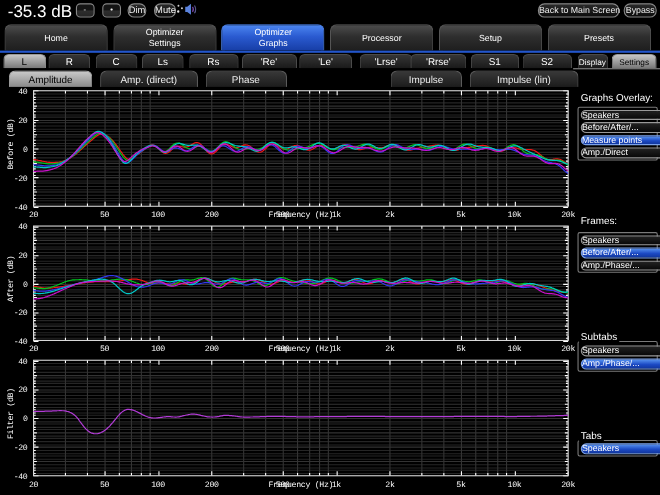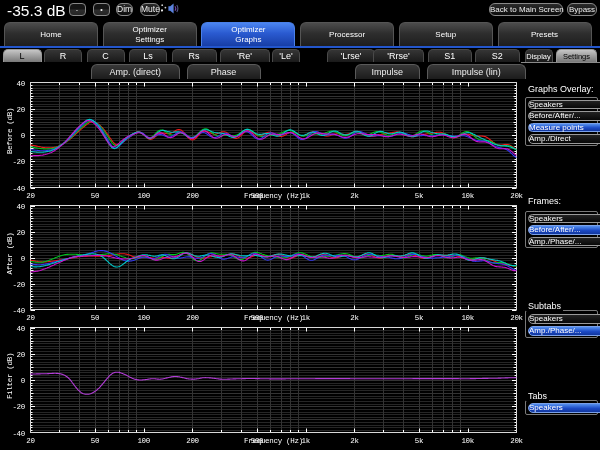--- a/index.html
+++ b/index.html
@@ -135,28 +135,29 @@
     <div class="tab mt" style="left:300.1px;top:22px;width:94px;height:24px">Processor</div>
     <div class="tab mt" style="left:398.8px;top:22px;width:94px;height:24px">Setup</div>
     <div class="tab mt" style="left:497.5px;top:22px;width:94px;height:24px">Presets</div>
 <div class="blueline"></div>
 <div class="ctab csel" style="left:2.5px;width:39px">L</div>
     <div class="ctab" style="left:44px;width:38px">R</div>
     <div class="ctab" style="left:86.5px;width:38px">C</div>
     <div class="ctab" style="left:129px;width:38px">Ls</div>
     <div class="ctab" style="left:171.5px;width:45px">Rs</div>
     <div class="ctab" style="left:219.5px;width:50px">'Re'</div>
-    <div class="ctab" style="left:272px;width:28px">'Le'</div>
+    <div class="ctab" style="left:272px;width:48px">'Le'</div>
     <div class="ctab" style="left:327px;width:48px">'Lrse'</div>
     <div class="ctab" style="left:373px;width:51px">'Rrse'</div>
     <div class="ctab" style="left:428px;width:43.5px">S1</div>
     <div class="ctab" style="left:475px;width:44.5px">S2</div>
     <div class="ctab" style="left:524.5px;width:28px;font-size:7.5px">Display</div>
     <div class="ctab csel" style="left:556px;width:41px;font-size:7.5px">Settings</div>
 <div class="hline"></div>
+<div class="stab ssel" style="left:8px;width:76px">Amplitude</div>
     <div class="stab" style="left:90.5px;width:89.5px">Amp. (direct)</div>
     <div class="stab" style="left:186.5px;width:74px">Phase</div>
     <div class="stab" style="left:354.5px;width:65.5px">Impulse</div>
     <div class="stab" style="left:426.5px;width:99.5px">Impulse (lin)</div>
 <div class="plab" style="top:84px">Graphs Overlay:</div>
     <div class="gbox" style="top:96.5px;height:49px"></div>
     <div class="pill" style="top:99.5px">Speakers</div>
     <div class="pill" style="top:111px">Before/After/...</div>
     <div class="pill blue" style="top:122.5px">Measure points</div>
     <div class="pill" style="top:134px">Amp./Direct</div>

